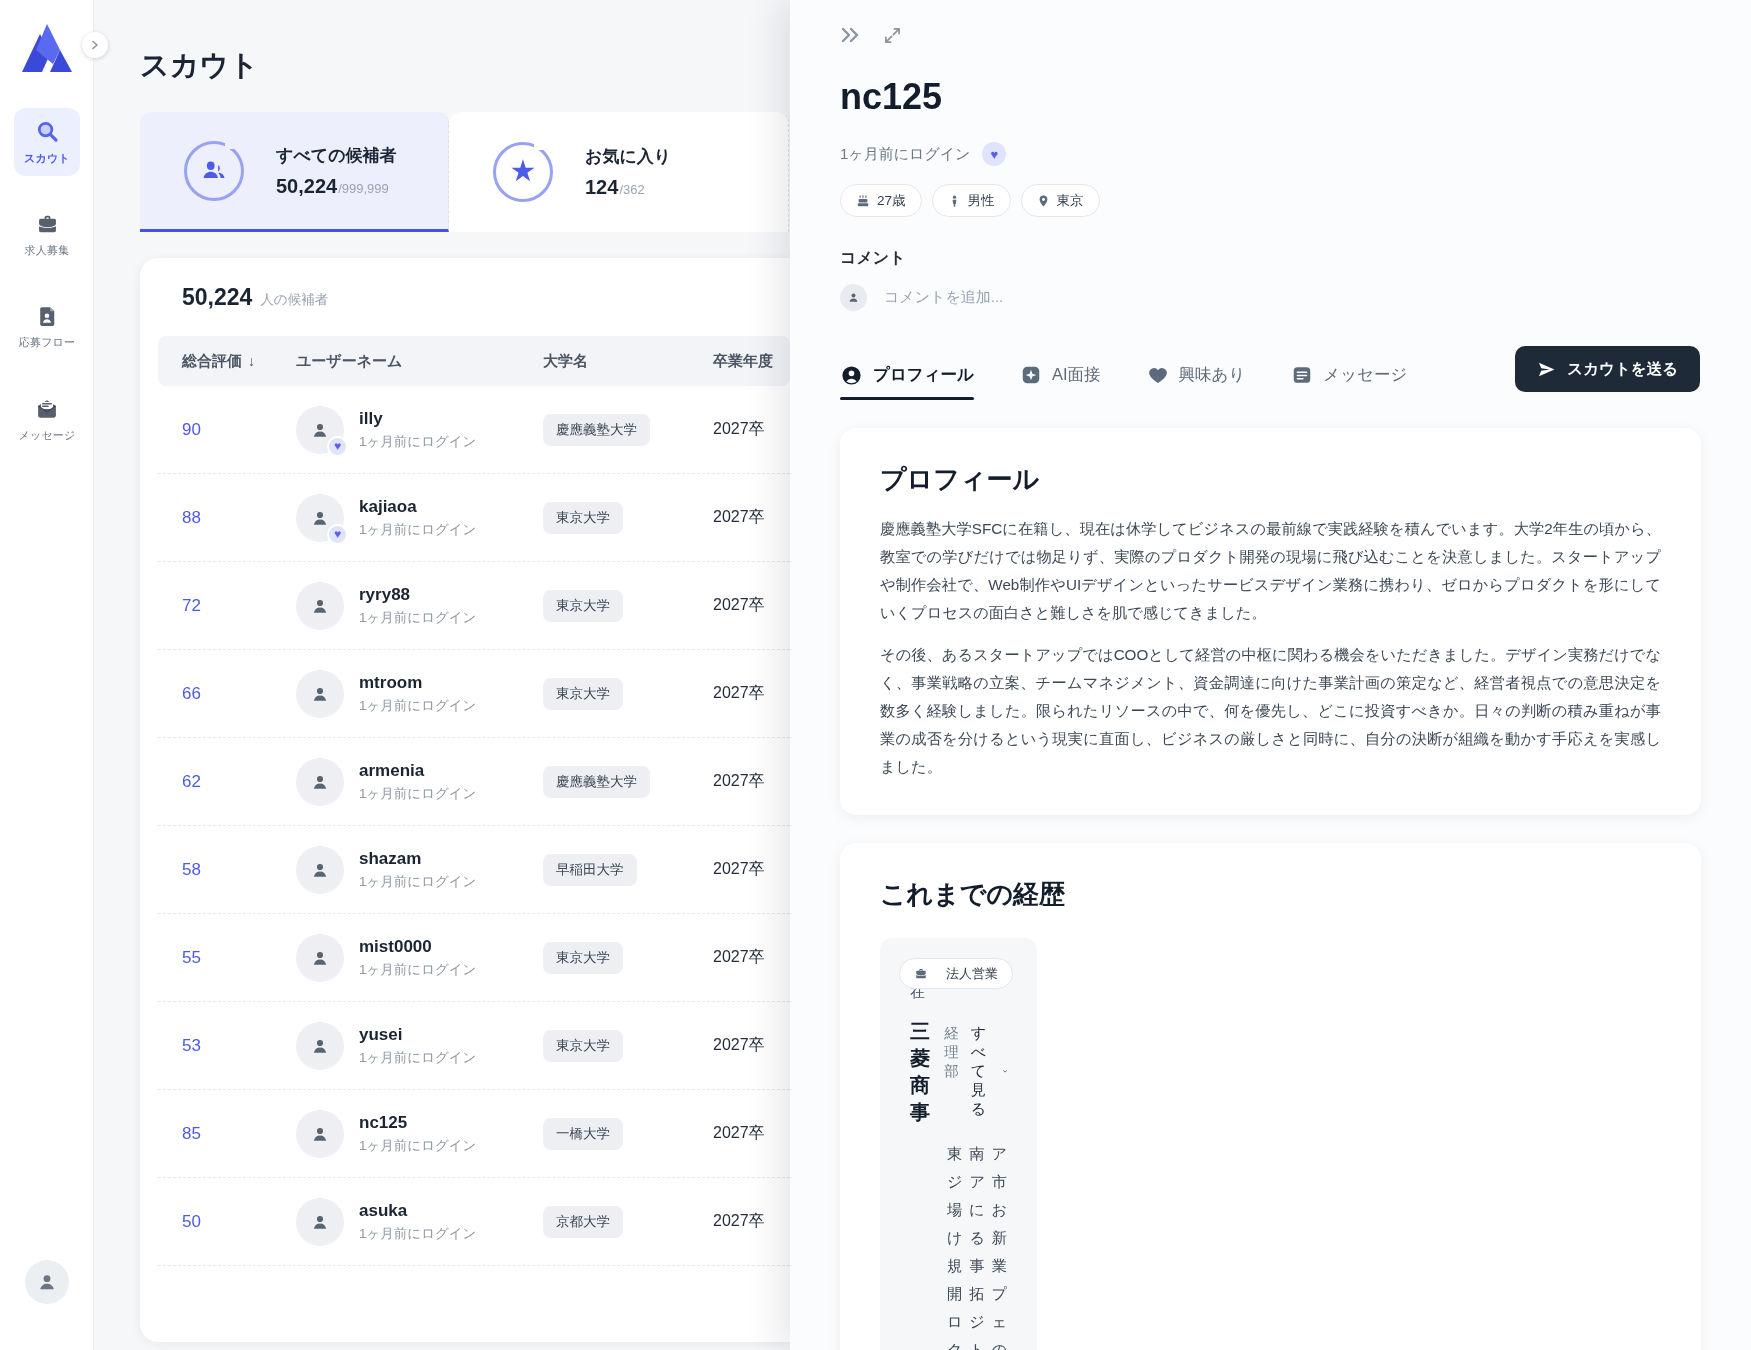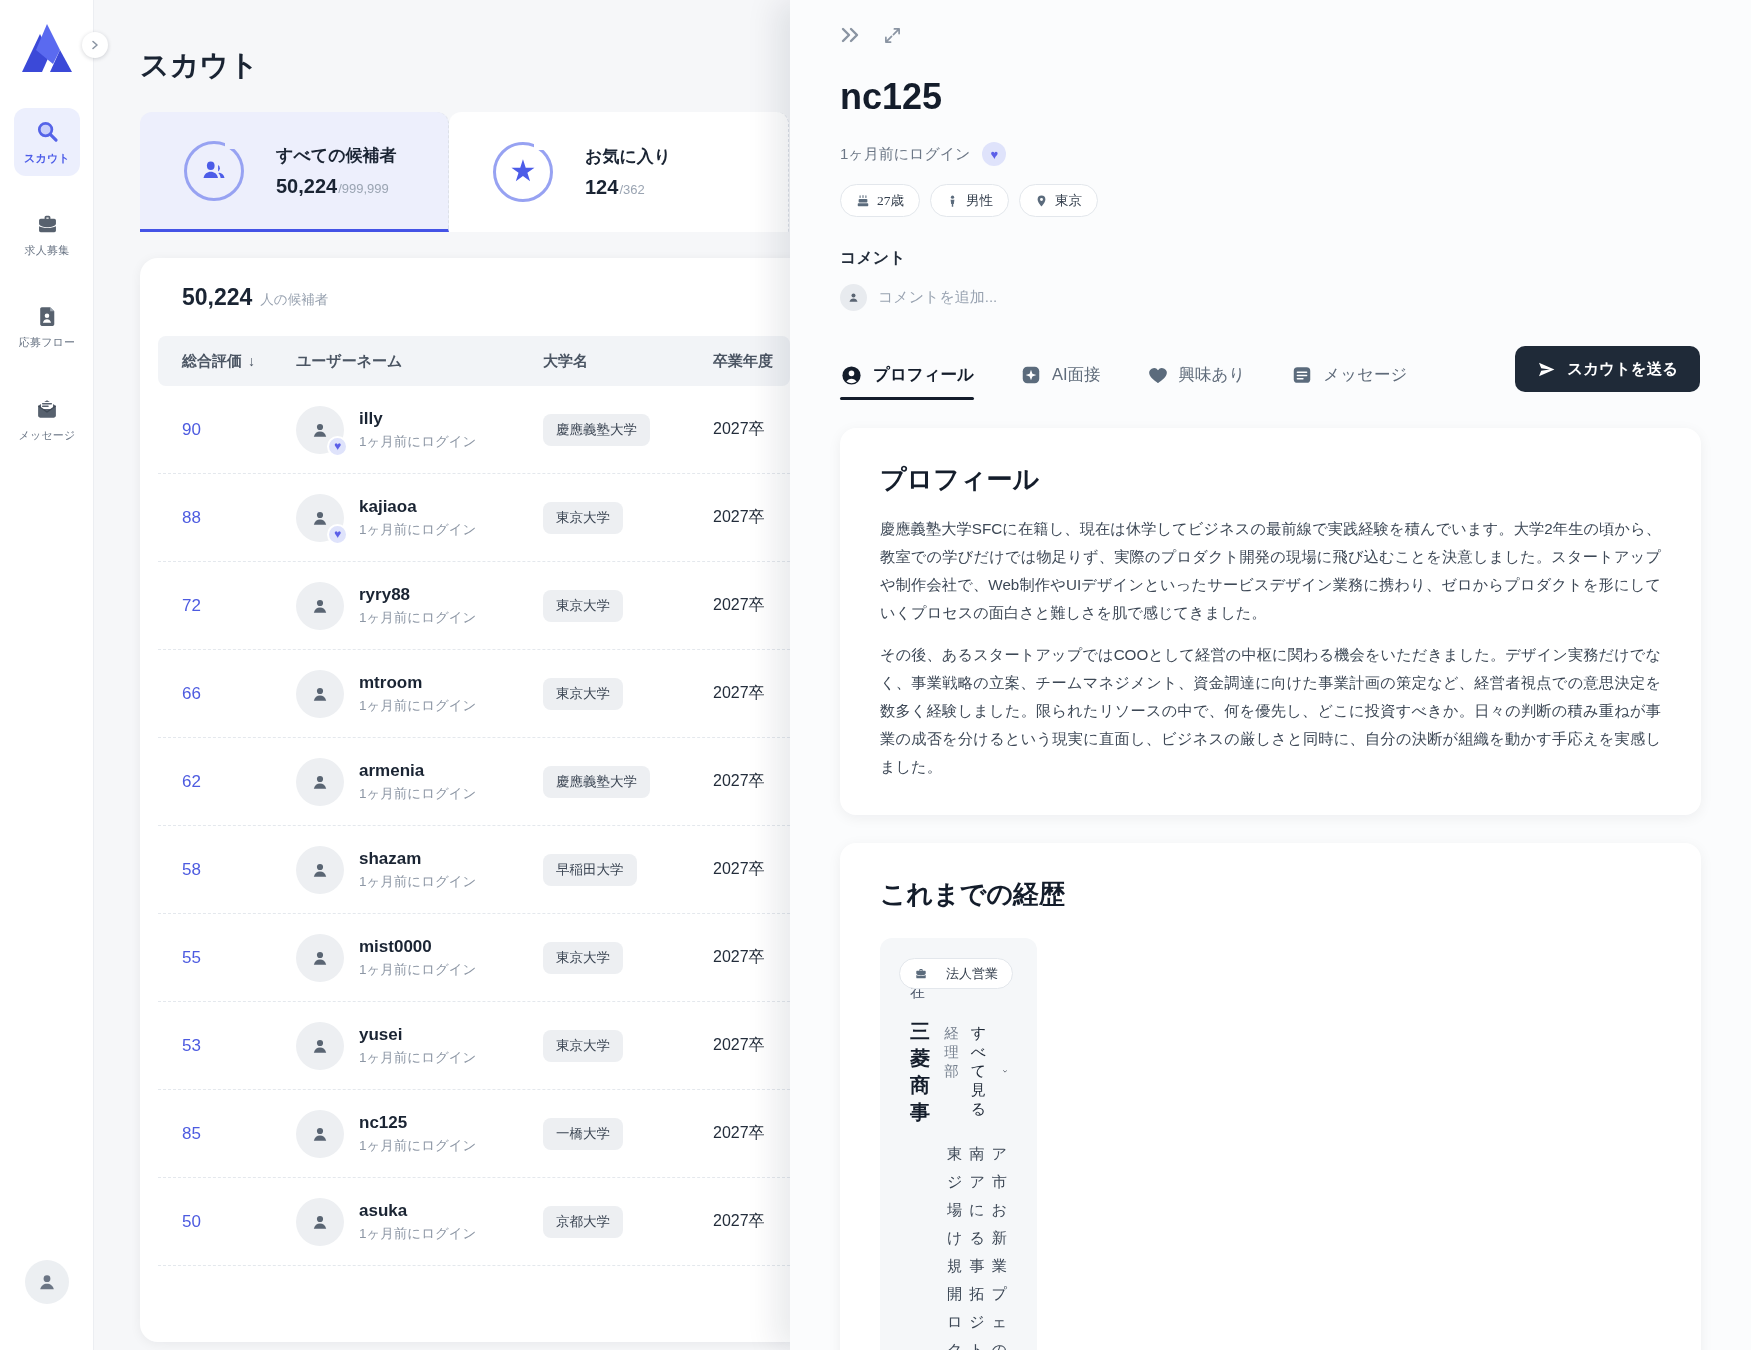--- a/index.html
+++ b/index.html
@@ -64,23 +64,23 @@
     box-shadow:-14px 0 30px rgba(16,24,40,.09);padding:0 50px;}
   .panel-icons{position:absolute;left:50px;top:26px;display:flex;gap:22px;align-items:center;}
   .pic-btn{cursor:pointer;display:flex;align-items:center;justify-content:center;}
   .detail-name{position:absolute;left:50px;top:76px;font-size:36px;font-weight:bold;color:#141d2b;}
   .login-row{position:absolute;left:50px;top:142px;display:flex;align-items:center;gap:12px;}
   .login-row .lltext{font-size:15px;color:#6c7786;}
   .fav-chip{width:24px;height:24px;border-radius:50%;background:#dfe3fb;display:flex;align-items:center;justify-content:center;
     font-size:13px;color:#5b5fe8;line-height:1;}
   .attr-row{position:absolute;left:50px;top:184px;display:flex;gap:10px;}
   .attr-pill{height:33px;background:#fff;border:1px solid #e3e7ec;border-radius:17px;display:flex;align-items:center;
-    gap:7px;padding:0 15px;font-size:13.5px;color:#333e4c;font-family:Liberation Serif, serif;}
+    gap:7px;padding:0 15px;font-size:13.5px;color:#333e4c;}
   .cmt-label{position:absolute;left:50px;top:248px;font-size:16px;font-weight:bold;color:#232d3b;}
-  .cmt-row{position:absolute;left:50px;top:284px;display:flex;align-items:center;gap:11px;cursor:pointer;}
+  .cmt-row{position:absolute;left:50px;top:284px;display:flex;align-items:center;gap:17px;cursor:pointer;}
   .cmt-avatar{width:27px;height:27px;border-radius:50%;background:#e8ebef;display:flex;align-items:center;justify-content:center;}
   .cmt-ph{font-size:15px;color:#99a3b1;}
 
   .dtabs{position:absolute;left:50px;top:352px;display:flex;gap:46px;align-items:center;height:46px;}
   .dtab{display:flex;align-items:center;gap:10px;font-size:16.5px;color:#5f6b7a;cursor:pointer;position:relative;height:46px;}
   .dtab.active{color:#141d2b;font-weight:bold;}
   .dtab.active::after{content:"";position:absolute;left:0;right:0;bottom:-2px;height:3px;background:#141d2b;border-radius:2px;}
   .send-btn{position:absolute;right:51px;top:346px;height:46px;background:#1f2a38;color:#fff;border:none;border-radius:10px;
     display:flex;align-items:center;gap:11px;padding:0 22px;font-size:15.5px;font-weight:bold;cursor:pointer;
     font-family:"Liberation Sans","DejaVu Sans",sans-serif;}

